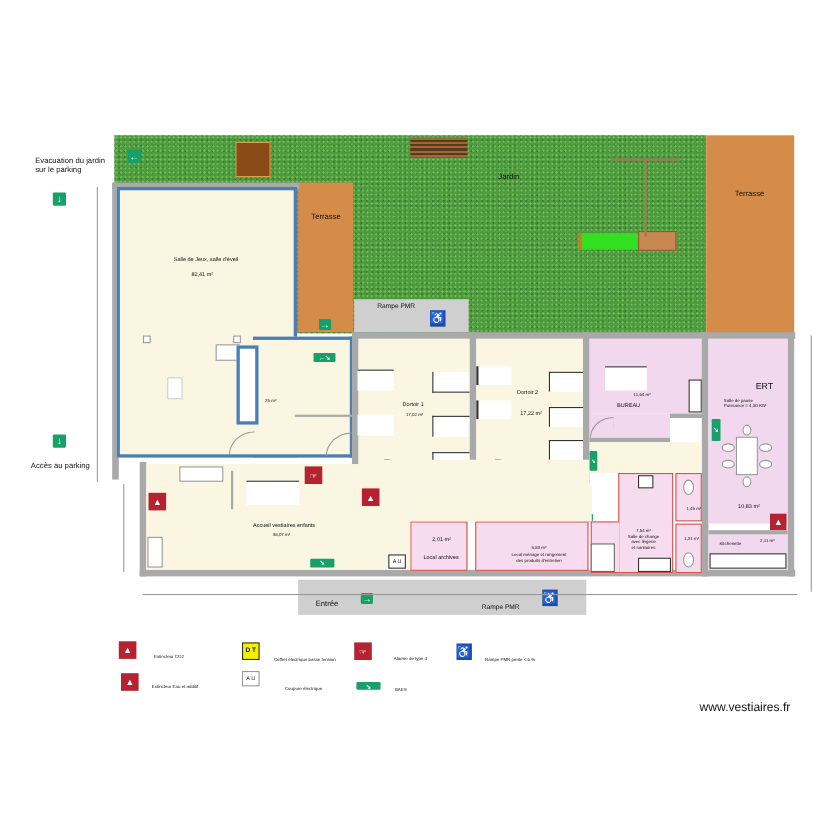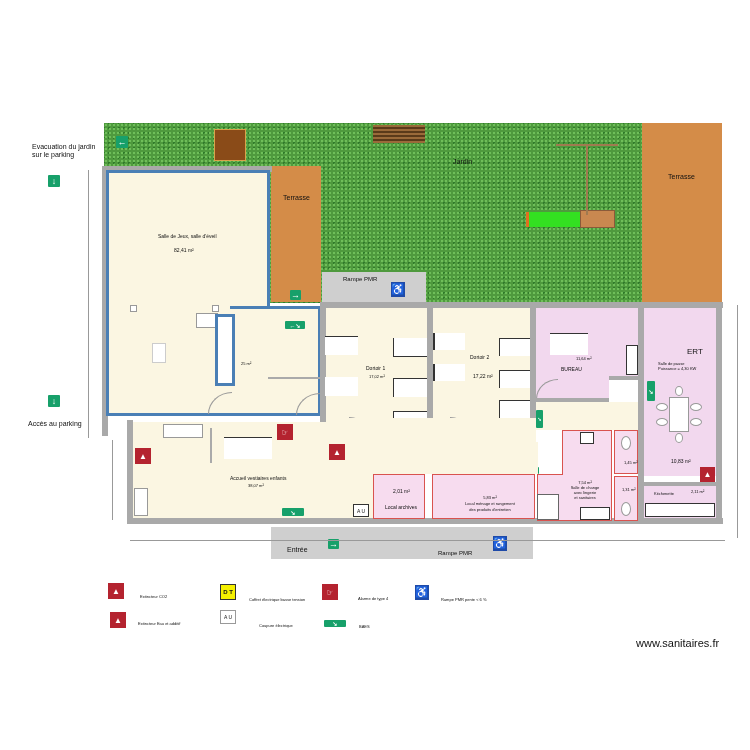--- a/index.html
+++ b/index.html
@@ -206,13 +206,13 @@
 <div class="abs" style="left:249px;top:597px;font-size:4px;">Coffret électrique basse tension</div>
 <div class="abs furn" style="left:220px;top:610px;width:16px;height:14px;font-size:5px;display:flex;align-items:center;justify-content:center;border-color:#999;">A U</div>
 <div class="abs" style="left:259px;top:623px;font-size:4px;">Coupure électrique</div>
 <div class="abs fire" style="left:322px;top:584px;width:16px;height:16px;">☞</div>
 <div class="abs" style="left:358px;top:596px;font-size:4px;">Alarme de type 4</div>
 <div class="abs exit" style="left:324px;top:620px;width:22px;height:7px;font-size:6px;">➘</div>
 <div class="abs" style="left:359px;top:624px;font-size:4px;">BAES</div>
 <div class="abs pmr" style="left:415px;top:585px;width:14px;height:15px;">♿</div>
 <div class="abs" style="left:441px;top:597px;font-size:4px;">Rampe PMR pente &lt; 6 %</div>
 
-<div class="abs" style="left:636px;top:637px;font-size:11px;">www.sanitaires.fr</div>
+<div class="abs" style="left:636px;top:637px;font-size:11px;">www.vestiaires.fr</div>
 
 </body></html>

